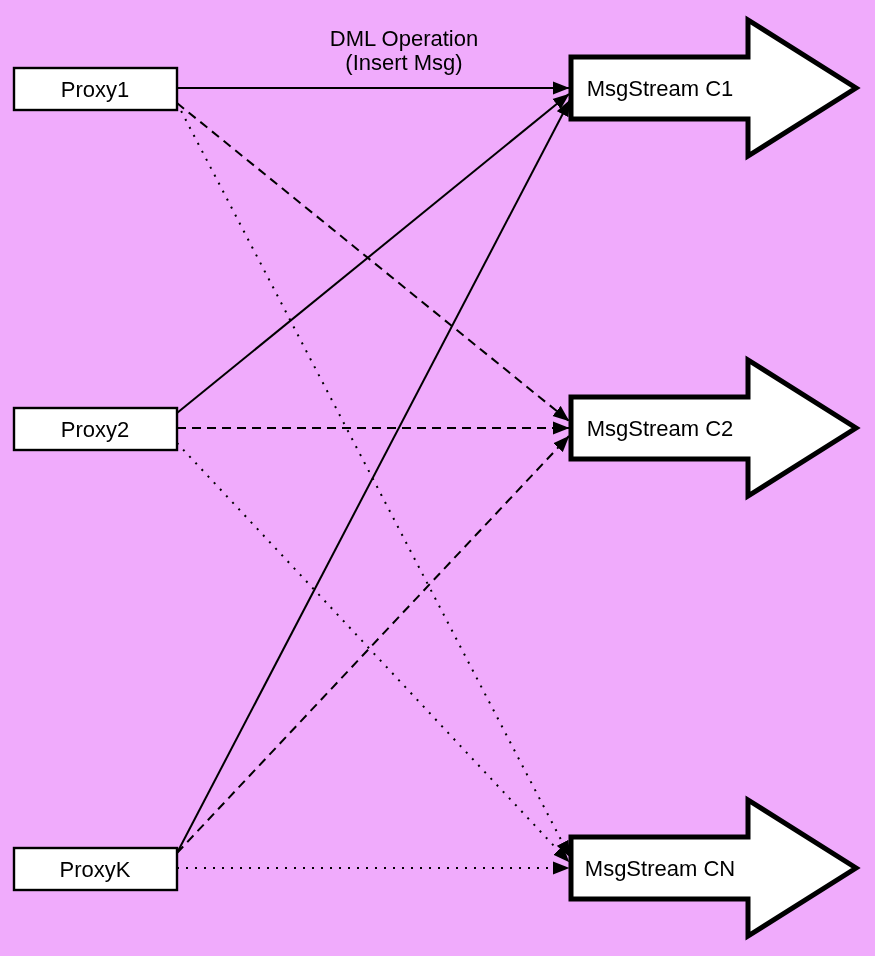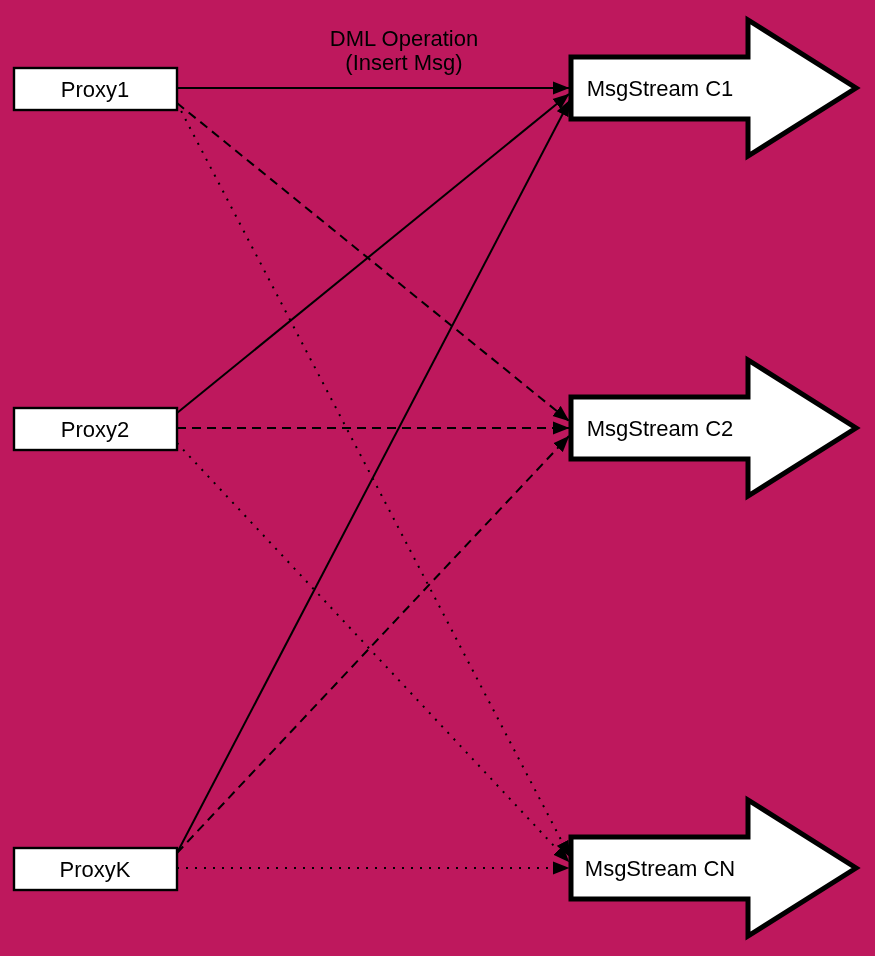--- a/index.html
+++ b/index.html
@@ -7,21 +7,21 @@
     padding: 0;
     background: #ffffff;
     width: 875px;
     height: 956px;
     overflow: hidden;
   }
   .canvas-wrap {
     position: relative;
     width: 875px;
     height: 956px;
-    background: #be185d;
+    background: #f0abfc;
   }
   svg {
     display: block;
     font-family: "Liberation Sans", "DejaVu Sans", sans-serif;
   }
   .node-box {
     fill: #ffffff;
     stroke: #000000;
     stroke-width: 2.4;
   }

